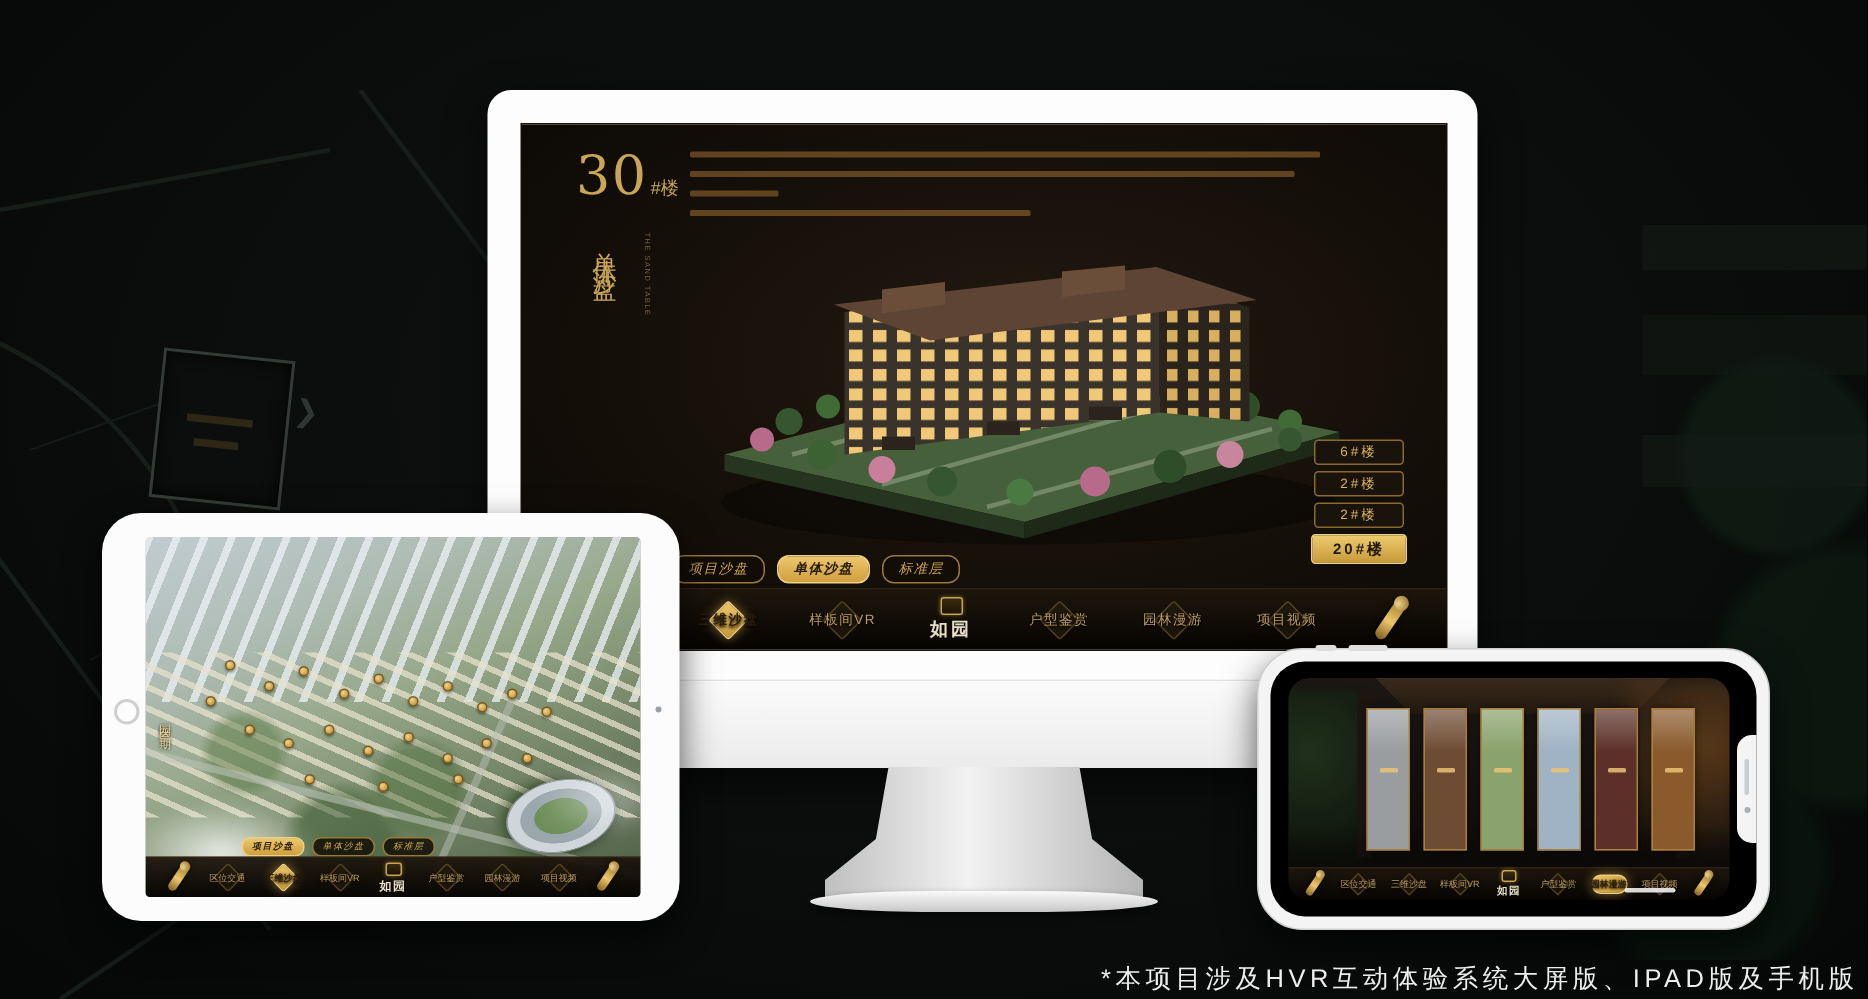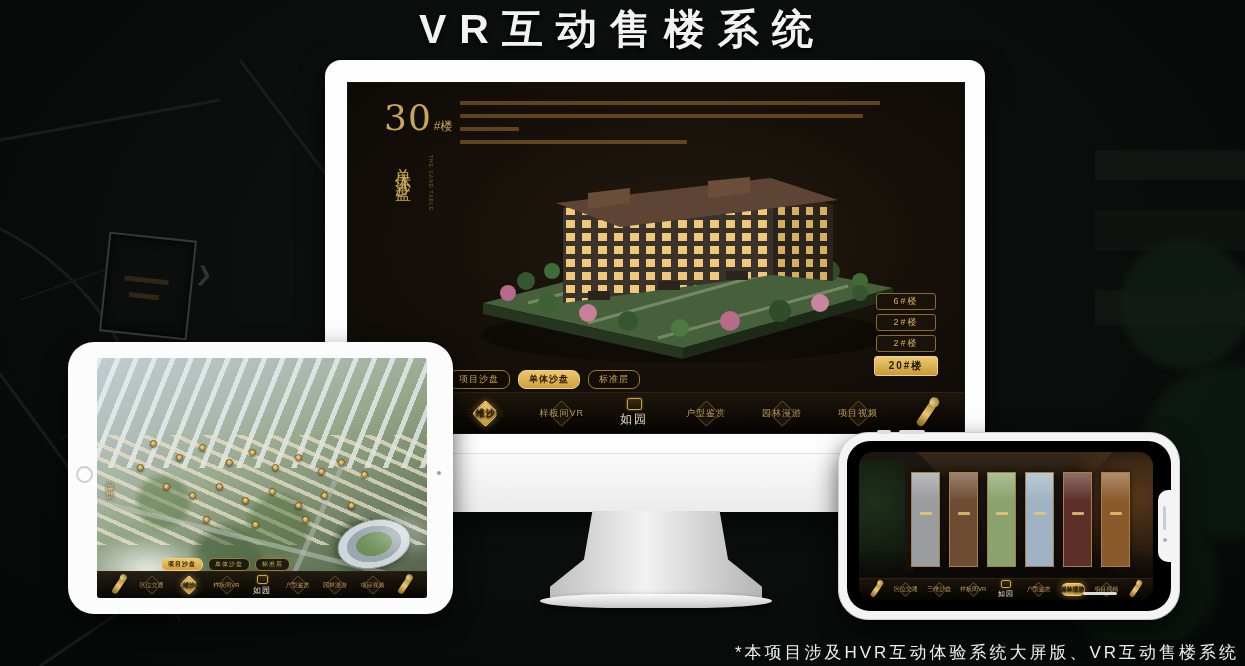--- a/index.html
+++ b/index.html
@@ -19,38 +19,38 @@
                radial-gradient(circle at 55% 85%, #0e1f15 0 70px, transparent 85px);}
   .bg-blocks{position:absolute;right:0;top:120px;width:150px;height:320px;opacity:.55;
     background:linear-gradient(180deg, transparent 0 30px, #151c18 30px 60px, transparent 60px 90px,
                #121915 90px 130px, transparent 130px 170px, #141b17 170px 205px, transparent 205px);}
   
   .banner{position:absolute;top:0;left:0;right:0;height:58px;display:flex;align-items:center;justify-content:center;
           color:#f2f2f2;font-size:41px;font-weight:bold;letter-spacing:13px;z-index:6;text-shadow:0 2px 4px #000;}
   
   .footnote{position:absolute;right:6px;bottom:2px;color:#ededed;font-size:17px;letter-spacing:3px;z-index:6;}
   
-  .subtabs{position:absolute;display:flex;gap:8px;z-index:3;}
+  .subtabs{position:absolute;display:flex;gap:8px;z-index:3;font-style:italic;}
   .subtab{border:1px solid #9a7a35;color:#cfa84d;background:rgba(18,13,6,.85);border-radius:8px;
           padding:2px 10px;font-size:9px;letter-spacing:1px;white-space:nowrap;cursor:pointer;}
   .subtab.active{background:linear-gradient(#edc76d,#cf9f3d);color:#2a1d07;border-color:#f0d184;font-weight:bold;}
   .navbar{position:absolute;left:0;right:0;bottom:0;display:flex;align-items:center;
           background:linear-gradient(180deg, rgba(29,22,12,.95), rgba(6,4,2,.98));
           border-top:1px solid rgba(120,90,40,.35);z-index:3;}
   .nav-group{display:flex;flex:1;justify-content:space-evenly;align-items:center;}
   .nav-item{position:relative;display:flex;align-items:center;justify-content:center;height:26px;min-width:44px;cursor:pointer;}
   .nav-item::before{content:"";position:absolute;width:17px;height:17px;transform:rotate(45deg);
           background:rgba(34,25,13,.75);border:1px solid rgba(160,120,50,.45);border-radius:2px;}
   .nav-item .lab{position:relative;z-index:1;font-size:9px;color:#bb9c60;letter-spacing:1px;text-shadow:0 1px 2px #000;white-space:nowrap;}
   .nav-item.active::before{background:linear-gradient(135deg,#ecc568,#c69738);border-color:#f0d184;box-shadow:0 0 7px rgba(230,180,80,.55);}
   .nav-item.active .lab{color:#2b1e08;font-weight:bold;}
   .nav-logo{display:flex;flex-direction:column;align-items:center;justify-content:center;margin:0 4px;}
   .nav-logo .seal{width:13px;height:10px;border:1px solid #caa54e;border-radius:2px;margin-bottom:1px;
                   background:linear-gradient(#3a2c12,#1c1408);box-shadow:0 0 3px rgba(220,170,70,.5);}
-  .nav-logo .lg{color:#e6ddc8;font-size:12px;letter-spacing:2px;font-family:"DejaVu Serif",serif;}
+  .nav-logo .lg{color:#e6ddc8;font-size:12px;letter-spacing:2px;font-family:"DejaVu Serif",serif;font-weight:bold;}
   .scrollicon{position:relative;width:30px;height:8px;border-radius:4px;transform:rotate(-56deg);cursor:pointer;
           background:linear-gradient(90deg,#8a6420,#ecc76c 45%,#9a741f);box-shadow:0 0 5px rgba(0,0,0,.6);}
   .scrollicon::after{content:"";position:absolute;right:-3px;top:-1px;width:10px;height:10px;border-radius:50%;
           background:radial-gradient(circle at 35% 35%, #f0d38a, #8a6420);}
   
   .monitor-frame{position:absolute;left:325px;top:60px;width:660px;height:452px;background:#fdfdfd;border-radius:16px;
           box-shadow:0 10px 26px rgba(0,0,0,.6);z-index:1;}
   .monitor-chinline{position:absolute;left:331px;top:453px;width:648px;height:58px;border-top:1px solid #e2e2e2;
           background:linear-gradient(#fbfbfb,#ebebeb);z-index:1;border-radius:0 0 14px 14px;}
   .monitor-screen{position:absolute;left:347px;top:82px;width:616px;height:350px;overflow:hidden;z-index:2;
@@ -176,21 +176,20 @@
     </svg>
     <div class="bg-sign">
         <i></i>
         <i></i>
       </div>
     <div class="bg-chevron">❯</div>
     <div class="bg-greens"></div>
     <div class="bg-blocks"></div>
   </div>
 
-  <div class="banner">VR互动售楼系统</div>
 
   <div class="monitor-frame"></div>
   <div class="monitor-chinline"></div>
   <div class="monitor-stand"></div>
   <div class="monitor-base"></div>
 
   <div class="monitor-screen">
     <div class="m-badge">
       <span class="num">30</span><span class="suf">#楼</span>
     </div>
@@ -446,14 +445,14 @@
         </div>
         <div class="home-indicator"></div>
       </div>
     </div>
     <div class="phone-notch">
       <div class="slit"></div>
       <div class="cam"></div>
     </div>
   </div>
 
-  <div class="footnote">*本项目涉及HVR互动体验系统大屏版、VR互动售楼系统</div>
+  <div class="footnote">*本项目涉及HVR互动体验系统大屏版、IPAD版及手机版</div>
 </div>
 
 </body></html>

